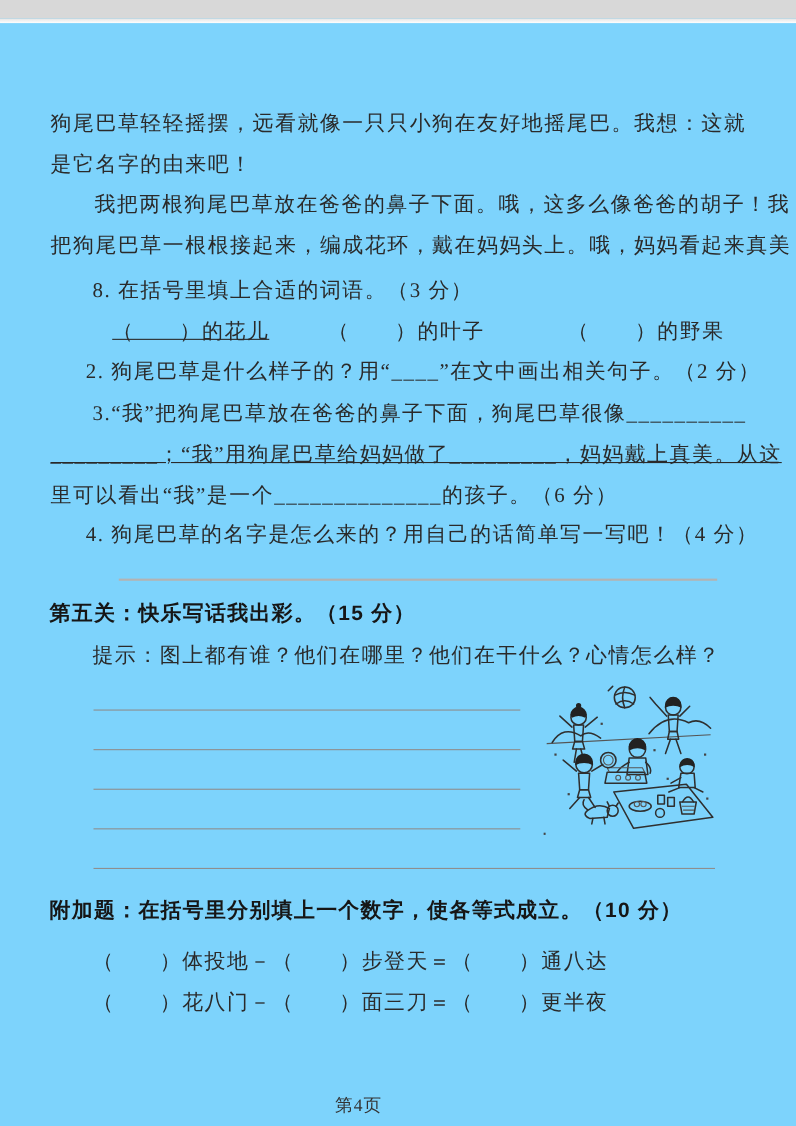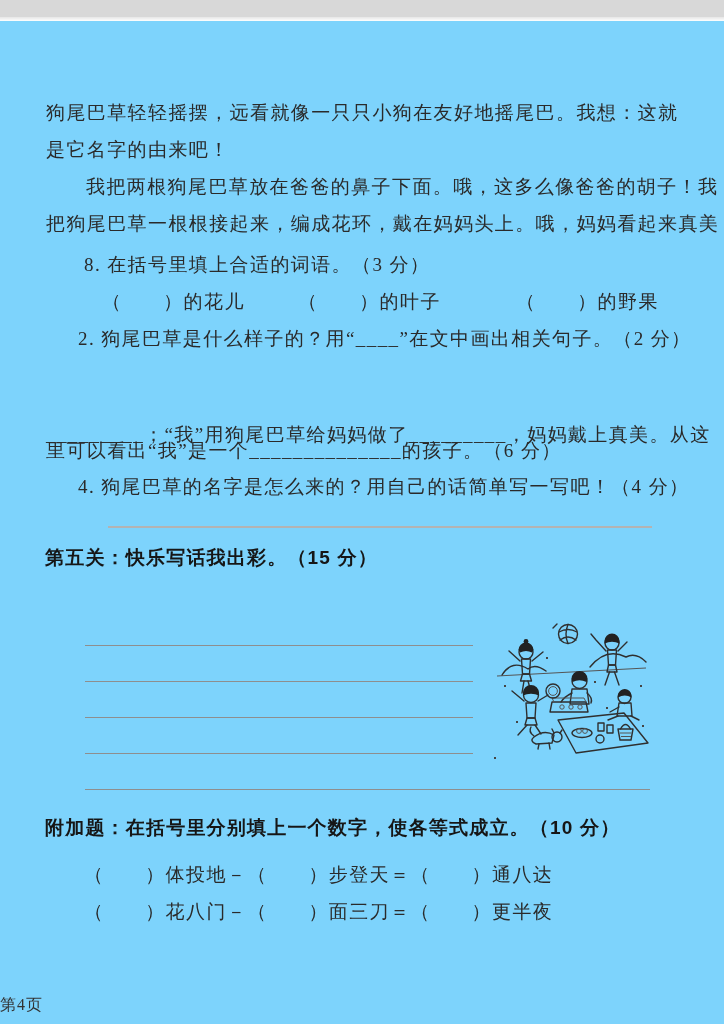--- a/index.html
+++ b/index.html
@@ -31,34 +31,36 @@
 <div class="page">
   <div class="scan-edge-top"></div>
 
   <div class="abs body-line" style="left:46px;top:86px;">狗尾巴草轻轻摇摆，远看就像一只只小狗在友好地摇尾巴。我想：这就</div>
   <div class="abs body-line" style="left:86px;top:160px;">我把两根狗尾巴草放在爸爸的鼻子下面。哦，这多么像爸爸的胡子！我</div>
   <div class="abs body-line" style="left:46px;top:123px;">是它名字的由来吧！</div>
   <div class="abs body-line" style="left:46px;top:197px;">把狗尾巴草一根根接起来，编成花环，戴在妈妈头上。哦，妈妈看起来真美！</div>
 
   <div class="abs body-line" style="left:84px;top:238px;">8. 在括号里填上合适的词语。（3 分）</div>
   <div class="abs" style="left:0;top:275px;width:724px;">
-    <span class="abs body-line" style="left:102px;top:0;">（　　）的花儿</span>
+    <span class="abs body-line" style="left:102px;top:0;text-decoration:underline;">（　　）的花儿</span>
     <span class="abs body-line" style="left:298px;top:0;">（　　）的叶子</span>
     <span class="abs body-line" style="left:516px;top:0;text-align:center;">（　　）的野果</span>
   </div>
 
   <div class="abs body-line" style="left:78px;top:312px;">2. 狗尾巴草是什么样子的？用“____”在文中画出相关句子。（2 分）</div>
 
-  <div class="abs body-line" style="left:46px;top:408px;">_________；“我”用狗尾巴草给妈妈做了_________，妈妈戴上真美。从这</div>
+  <div class="abs body-line" style="left:84px;top:350px;">3.“我”把狗尾巴草放在爸爸的鼻子下面，狗尾巴草很像__________</div>
+  <div class="abs body-line" style="left:46px;top:387px;text-decoration:underline;">_________；“我”用狗尾巴草给妈妈做了_________，妈妈戴上真美。从这</div>
   <div class="abs body-line" style="left:46px;top:424px;">里可以看出“我”是一个______________的孩子。（6 分）</div>
 
   <div class="abs body-line" style="left:78px;top:460px;">4. 狗尾巴草的名字是怎么来的？用自己的话简单写一写吧！（4 分）</div>
 
   <div class="divider" style="left:108px;top:509px;width:544px;"></div>
   <div class="abs heading" style="left:45px;top:528px;">第五关：快乐写话我出彩。（15 分）</div>
+  <div class="abs body-line" style="left:84px;top:570px;">提示：图上都有谁？他们在哪里？他们在干什么？心情怎么样？</div>
 
   <div class="rule" style="left:85px;top:628px;width:388px;"></div>
   <div class="rule" style="left:85px;top:664px;width:388px;"></div>
   <div class="rule" style="left:85px;top:700px;width:388px;"></div>
   <div class="rule" style="left:85px;top:736px;width:388px;"></div>
   <div class="rule" style="left:85px;top:772px;width:565px;"></div>
 
   <div class="abs" style="left:494px;top:604px;width:158px;height:140px;">
     <svg width="158" height="140" viewBox="0 0 158 140">
 
@@ -153,14 +155,14 @@
         <rect x="112" y="86" width="2" height="2"></rect>
           <rect x="148" y="104" width="2" height="2"></rect>
       </g>
     </svg>
   </div>
 
   <div class="abs heading" style="left:45px;top:798px;">附加题：在括号里分别填上一个数字，使各等式成立。（10 分）</div>
   <div class="abs body-line" style="left:84px;top:848px;">（　　）体投地－（　　）步登天＝（　　）通八达</div>
   <div class="abs body-line" style="left:84px;top:885px;">（　　）花八门－（　　）面三刀＝（　　）更半夜</div>
 
-  <div class="abs footer" style="left:0;top:978px;width:652px;">第4页</div>
+  <div class="abs footer" style="left:0;top:978px;width:652px;text-align:center;">第4页</div>
 </div>
 
 </body></html>

